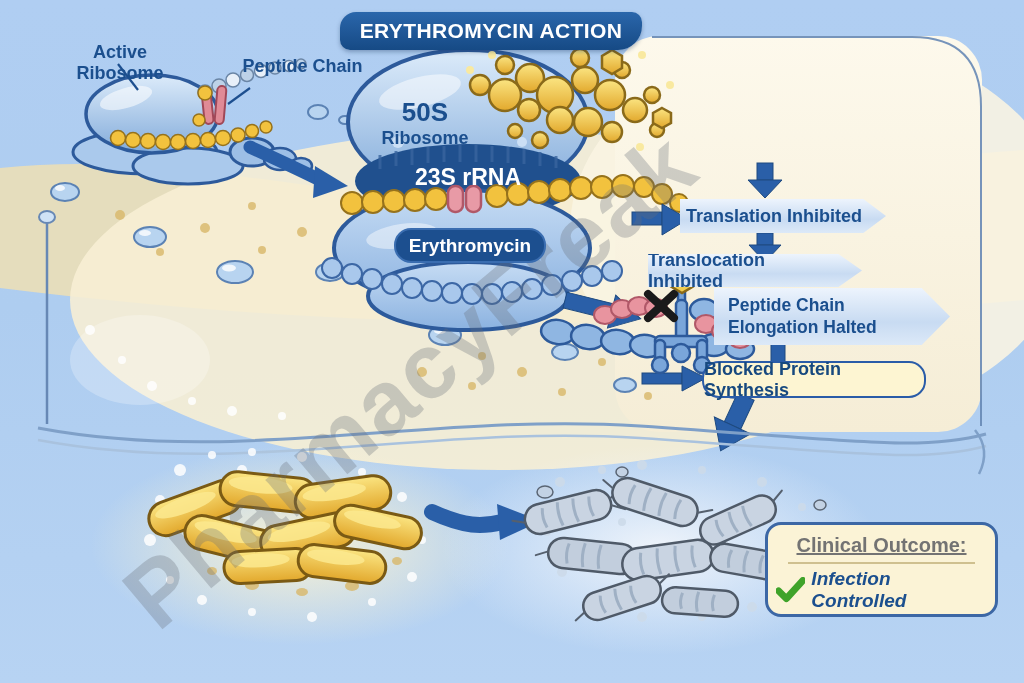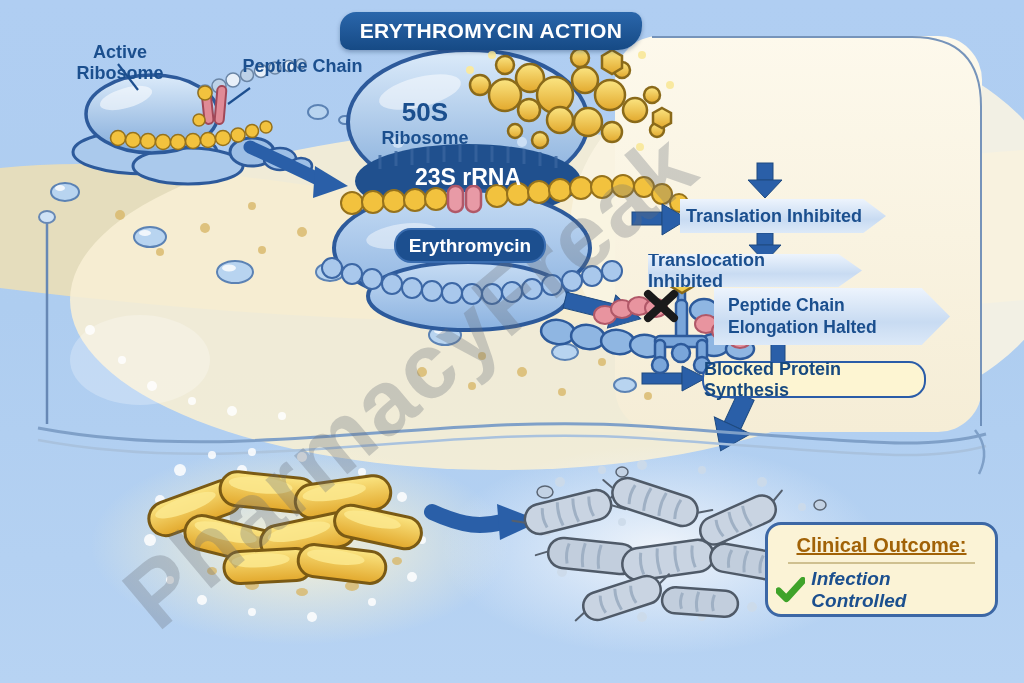--- a/index.html
+++ b/index.html
@@ -22,21 +22,21 @@
              color:#fff;font-weight:bold;font-size:19px;}
   .pill-cream{position:absolute;z-index:3;background:#fdf5d2;border:2.5px solid #2a5ca8;
               display:flex;align-items:center;justify-content:center;
               color:#17497f;font-weight:bold;border-radius:19px;}
   .chev{position:absolute;z-index:3;display:flex;align-items:center;justify-content:center;
         font-weight:bold;color:#1b4f8e;
         background:linear-gradient(180deg,#edf4fd 0%,#c8dbf2 60%,#dce9f8 100%);}
   .clinical{position:absolute;left:765px;top:522px;width:233px;height:95px;z-index:3;
             background:#fbf3d6;border:3px solid #3c67a5;border-radius:16px;
             padding:9px 8px 6px;box-sizing:border-box;}
-  .clinical .head{font-size:20px;font-weight:bold;color:#a16207;text-align:center;
+  .clinical .head{font-size:20px;font-weight:bold;color:#737373;text-align:center;
                   text-decoration:underline;}
   .clinical .rule{border-top:2px solid #cfc08f;margin:5px 12px 4px;}
   .clinical .row{display:flex;align-items:center;justify-content:center;gap:6px;}
   .clinical .res{font-size:19px;font-weight:bold;font-style:italic;color:#1b4f8e;}
 </style>
 </head>
 <body>
 
 <div class="stage">
 

